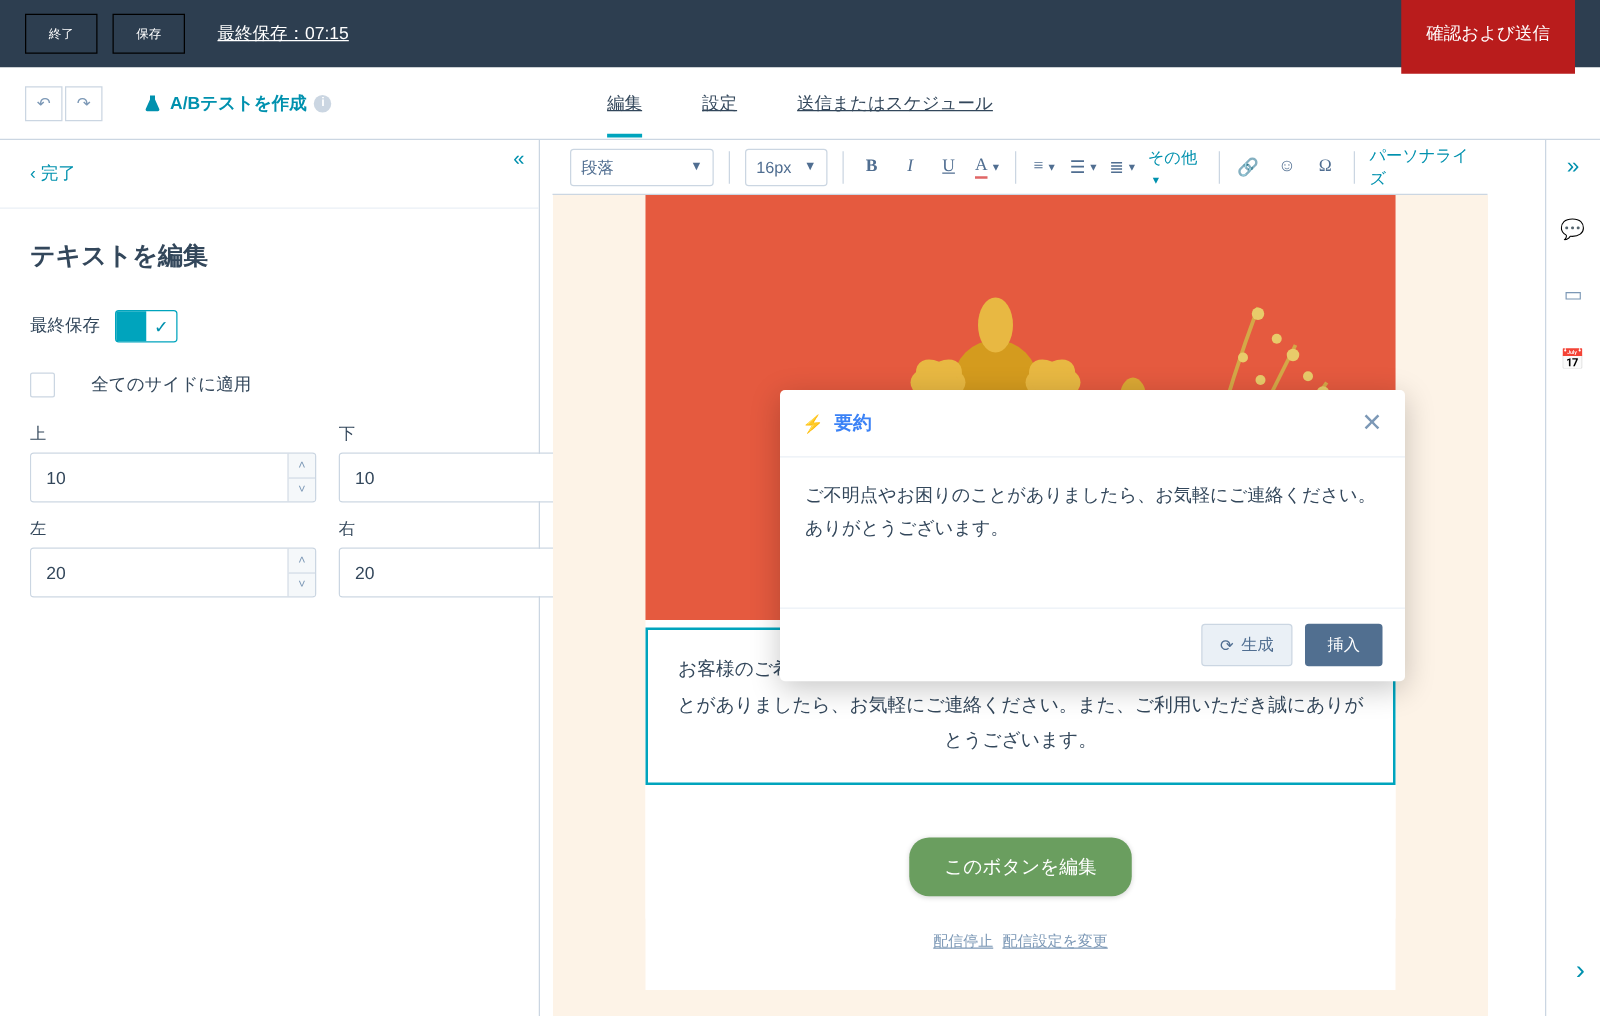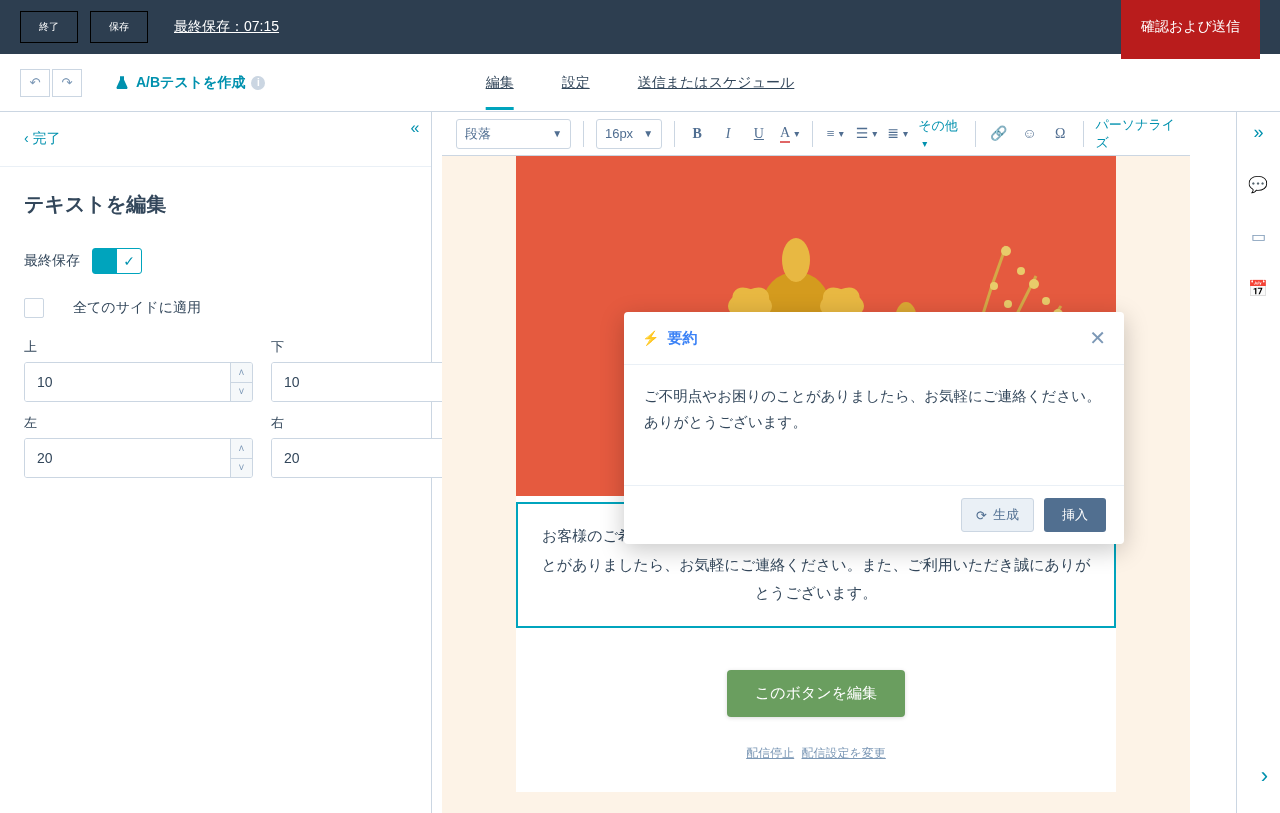--- a/index.html
+++ b/index.html
@@ -55,21 +55,21 @@
 .tb-btn { width: 24px; height: 24px; border: none; background: transparent; cursor: pointer; color: #506e91; font-size: 14px; display: flex; align-items: center; justify-content: center; font-family: serif;}
 .tb-divider { width: 1px; height: 26px; background: #cbd6e2; margin: 0 2px;}
 .tb-link { color: #0091ae; font-size: 13px; cursor: pointer; }
 .tb-right { margin-left: auto; display: flex; gap: 8px; align-items: center; }
 .canvas { background: #fdf3e7; padding: 0 50px 40px; height: calc(100% - 44px); overflow-y: auto; margin:0 10px;}
 .email-col { max-width: 600px; margin: 0 auto; background:#fff; }
 .hero { height: 340px; background: linear-gradient(135deg,#e8664a,#e25a3e); position: relative; overflow: hidden; display:flex; align-items:flex-end; justify-content:center;}
 .hero svg { width:100%; height:100%; }
 .text-block { border: 2px solid #00a4bd; padding: 18px 20px; margin: 6px 0 0; text-align: center; font-size: 15px; line-height: 1.9; background:#fff; }
 .cta { text-align: center; padding: 42px 0 18px; background:#fff;}
-.cta-btn { background: #6a9e5f; color: #fff; border: none; padding: 14px 28px; font-size: 15px; border-radius: 4px; cursor: pointer; box-shadow:0 1px 4px rgba(0,0,0,.15);}
+.cta-btn { background: #6a9e5f; color: #fff; border: none; padding: 14px 28px; font-size: 15px; border-radius: 16px; cursor: pointer; box-shadow:0 1px 4px rgba(0,0,0,.15);}
 .footer-links { text-align: center; padding: 10px 0 30px; font-size: 12px; color: #7c98b6; }
 .footer-links span { text-decoration: underline; cursor: pointer; margin: 0 2px; color:#7c98b6;}
 .popover { position: absolute; top: 200px; right: 76px; width: 500px; background: #fff; border-radius: 4px; box-shadow: 0 6px 24px rgba(0,0,0,.22); z-index: 30; }
 .pop-head { display: flex; align-items: center; padding: 14px 18px; border-bottom: 1px solid #eaf0f6; }
 .pop-head .bolt { color: #7c98b6; margin-right: 8px; }
 .pop-title { font-size: 15px; font-weight: 600; color:#3b82f6;}
 .pop-close { margin-left: auto; color: #7c98b6; cursor: pointer; font-size: 20px; }
 .pop-body { padding: 18px 20px 50px; font-size: 14.5px; line-height: 1.8; color:#33475b; }
 .pop-foot { padding: 12px 18px; display: flex; justify-content: flex-end; gap: 10px; border-top: 1px solid #eaf0f6; }
 .gen-btn { background: #eaf0f6; border: 1px solid #cbd6e2; color: #506e91; padding: 7px 14px; font-size: 13px; border-radius: 3px; cursor: pointer; display: flex; align-items: center; gap: 6px; }

